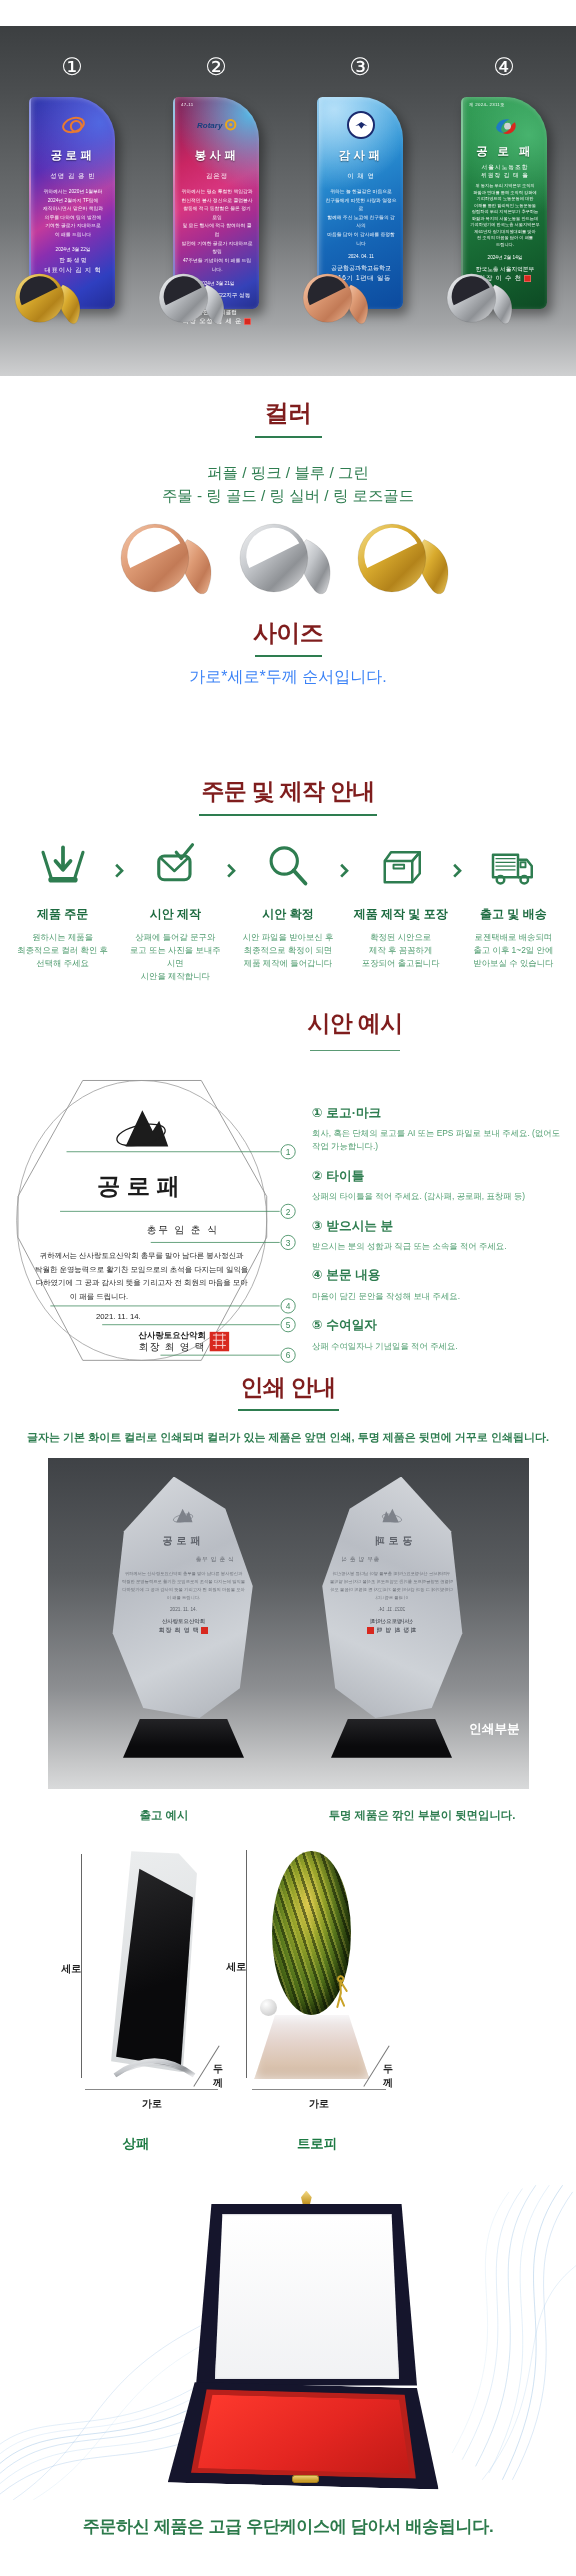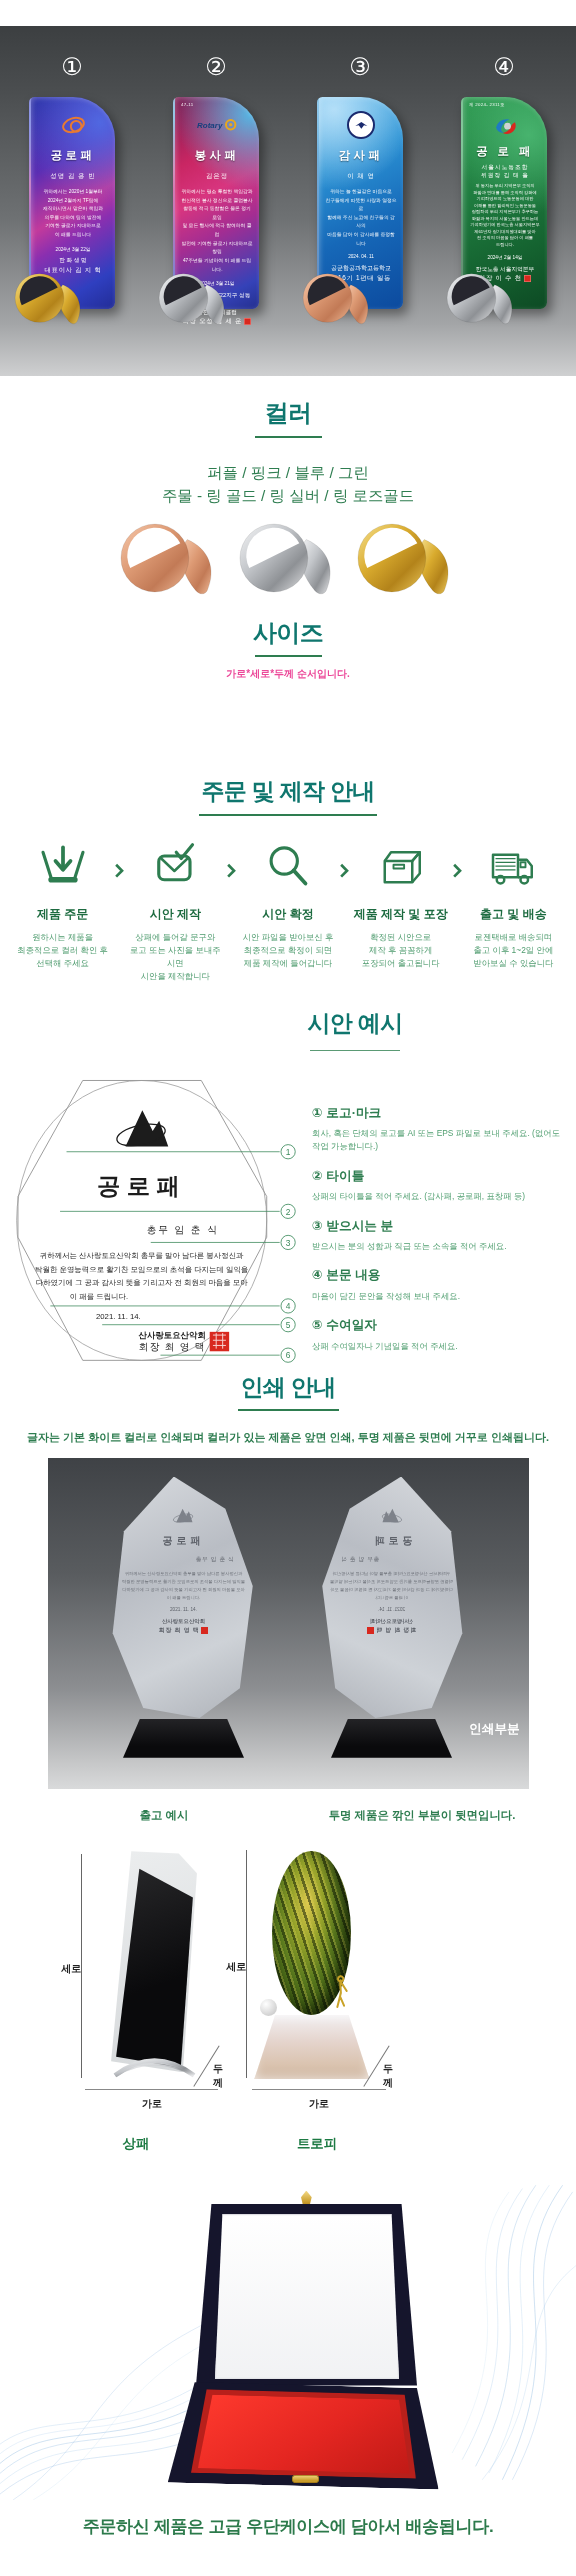--- a/index.html
+++ b/index.html
@@ -1,20 +1,20 @@
 <!DOCTYPE html>
 <html style="font-size:10.7px"><head>
 <meta charset="utf-8">
 <style>
   html,body{margin:0;padding:0;background:#fff;}
   body{width:576px;font-family:"Liberation Sans","DejaVu Sans",sans-serif;}
   section{position:relative;width:576px;box-sizing:border-box;overflow:hidden;}
   .pre{white-space:pre-line;}
   
-  .sec-title{font-weight:800;color:#0f766e;text-align:center;letter-spacing:-0.7px;}
+  .sec-title{font-weight:800;color:#7f1d1d;text-align:center;letter-spacing:-0.7px;}
   .rule{height:2px;background:#2e7d50;margin:6.7px auto 0;}
   
   .top-strip{height:25.5px;background:#fff;}
   
   .hero{height:350px;background:linear-gradient(180deg,#3c3f41 0%,#4a4d4f 18%,#6e7173 55%,#a3a5a7 85%,#cfd0d1 100%);display:flex;padding-top:29.5px;}
   .hero-col{width:144px;display:flex;flex-direction:column;align-items:center;}
   .circ-num{color:#fff;font-size:24px;line-height:1;height:38px;}
   .plaque{position:relative;width:86px;height:212px;border-radius:5.4px 42px 6.7px 5.4px;margin-top:4px;color:#fff;padding:8px 6px;box-sizing:border-box;text-align:center;border-left:2px solid rgba(255,255,255,.35);box-shadow:4.7px 6px 10.7px rgba(0,0,0,.4),inset 1.3px 1.3px 5.4px rgba(255,255,255,.25);}
   .p1{background:radial-gradient(circle at 82% 12%,rgba(80,110,230,.9) 0%,rgba(80,110,230,0) 40%),linear-gradient(148deg,#2e2fa5 4%,#5b2db3 30%,#c23a9c 52%,#8a2fb0 63%,#2f3fc0 85%,#222c96 100%);}
   .p2{background:radial-gradient(circle at 90% 8%,rgba(80,190,235,.95) 0%,rgba(80,190,235,0) 36%),linear-gradient(152deg,#7a1d52 0%,#c92663 28%,#d8357f 45%,#a42d92 62%,#3542b8 88%,#232f8e 100%);}
@@ -40,21 +40,21 @@
   .color-sec{height:241px;}
   .color-sec .sec-title{font-size:24px;padding-top:21.4px;}
   .color-sec .rule{width:67px;}
   .color-lines{margin-top:23px;text-align:center;color:#2e7d50;font-size:15.4px;line-height:1.5;}
   .ring-row{display:flex;justify-content:center;gap:17.4px;margin-top:14.7px;}
   
   .size-sec{height:154px;}
   .size-sec .sec-title{font-size:24px;padding-top:0;text-align:center;}
   .size-sec .rule{width:67px;}
   .size-dims{margin-top:28px;text-align:center;color:#3d8a5c;font-size:20px;}
-  .size-note{margin-top:9.4px;text-align:center;color:#ec4899;font-size:10px;font-weight:bold;}
+  .size-note{margin-top:9.4px;text-align:center;color:#3b82f6;font-size:16px;}
   
   .order-sec{height:235px;}
   .order-sec .sec-title{font-size:23px;padding-top:5.4px;}
   .order-sec .rule{width:178px;}
   .steps{display:flex;justify-content:center;align-items:flex-start;gap:3.4px;margin-top:25.5px;padding:0 15px;}
   .step{width:98px;text-align:center;}
   .step-icon{display:block;margin:0 auto;}
   .step-label{font-size:12px;font-weight:800;color:#1d6b40;margin-top:14.7px;}
   .step-desc{font-size:8.4px;color:#4e9b6e;line-height:1.55;margin-top:8px;}
   .chev{margin-top:21.4px;flex:none;}

